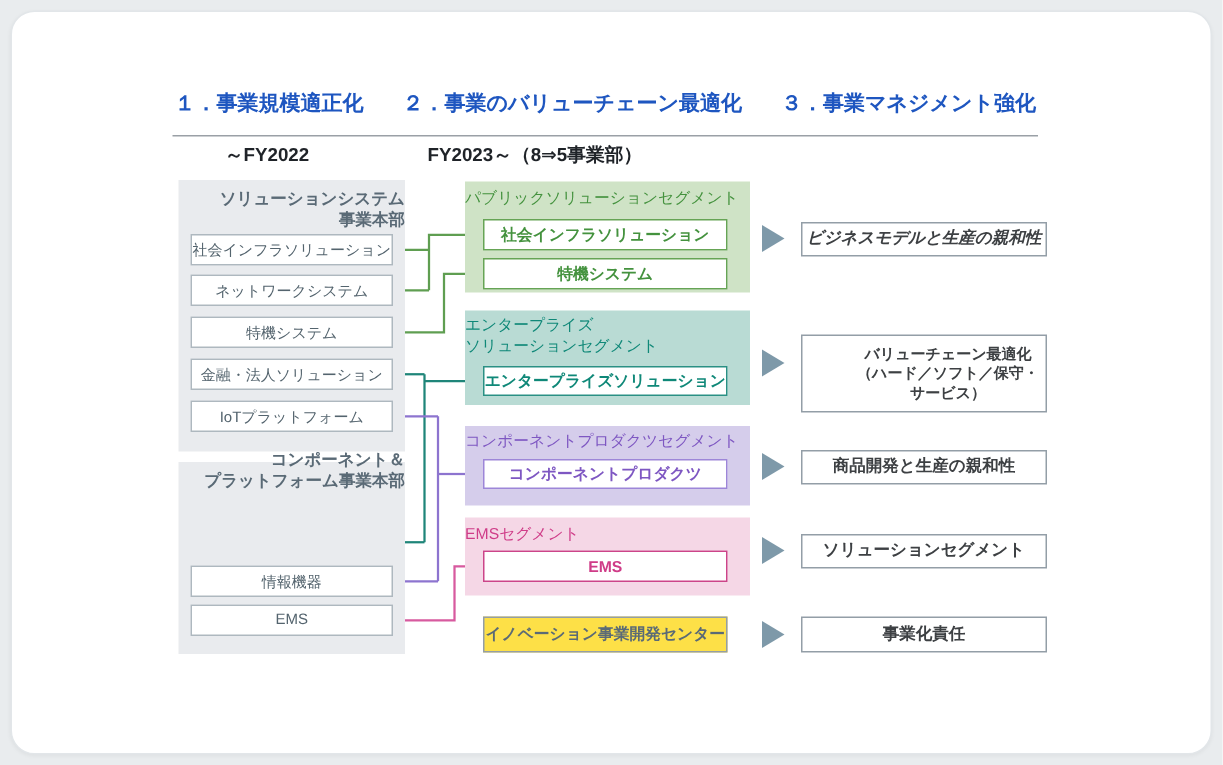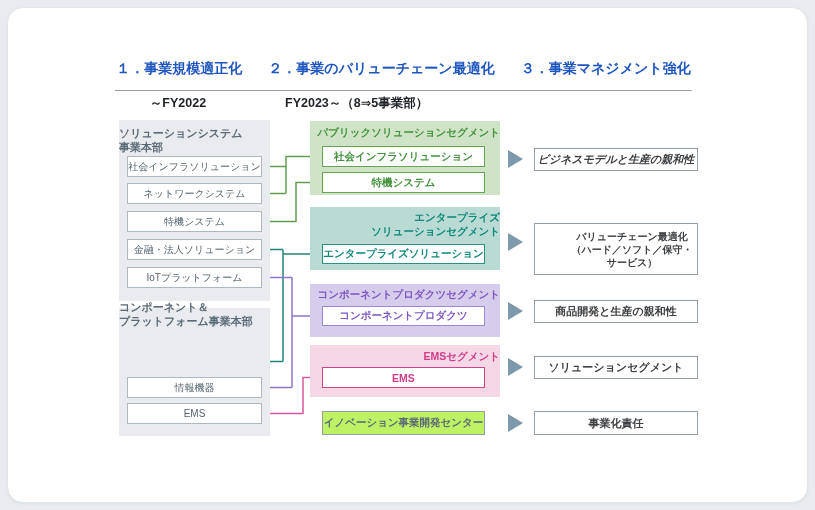--- a/index.html
+++ b/index.html
@@ -24,42 +24,42 @@
   }
   .divider{left:115px;top:90px;width:577px;height:1px;background:#9aa0a6;}
   .fy{font-weight:700;font-size:12.5px;color:#1f2328;white-space:nowrap;}
   .fy-old{left:118px;top:95px;width:120px;text-align:center;}
   .fy-new{left:285px;top:95px;width:200px;text-align:left;}
 
   
   .grp{background:#e9ebee;}
   .grp-title{
     color:#5a6a76;font-weight:600;font-size:11px;line-height:1.3;
-    text-align:left;white-space:pre-line;
+    text-align:right;white-space:pre-line;
   }
   .lbox{
     left:127px;width:135px;height:21px;background:#fff;
     border:1px solid #aeb8bf;color:#54646e;font-weight:500;font-size:10px;
     display:flex;align-items:center;justify-content:center;white-space:nowrap;
   }
 
   
   .seg{left:310px;width:190px;background:var(--bg);}
   .seg-title{
-    left:310px;width:190px;color:var(--accent);font-weight:700;font-size:10.5px;
-    text-align:right;line-height:1.3;white-space:pre-line;
+    left:310px;width:190px;color:var(--accent);font-weight:400;font-size:10.5px;
+    text-align:left;line-height:1.3;white-space:pre-line;
   }
   .sbox{
     left:322px;width:163px;background:#fff;
     border:1.5px solid var(--border);color:var(--accent);
     font-weight:700;font-size:10.5px;
     display:flex;align-items:center;justify-content:center;white-space:nowrap;
   }
   .plainbox{
-    background:#bef264;border:1px solid #939ea7;color:#5a6a76;
+    background:#fde047;border:1px solid #939ea7;color:#5a6a76;
     font-weight:600;font-size:10.5px;
     display:flex;align-items:center;justify-content:center;white-space:nowrap;
   }
 
   
   .flow-arrow{
     width:0;height:0;left:508px;
     border-top:9px solid transparent;border-bottom:9px solid transparent;
     border-left:15px solid #7e99a9;
   }

